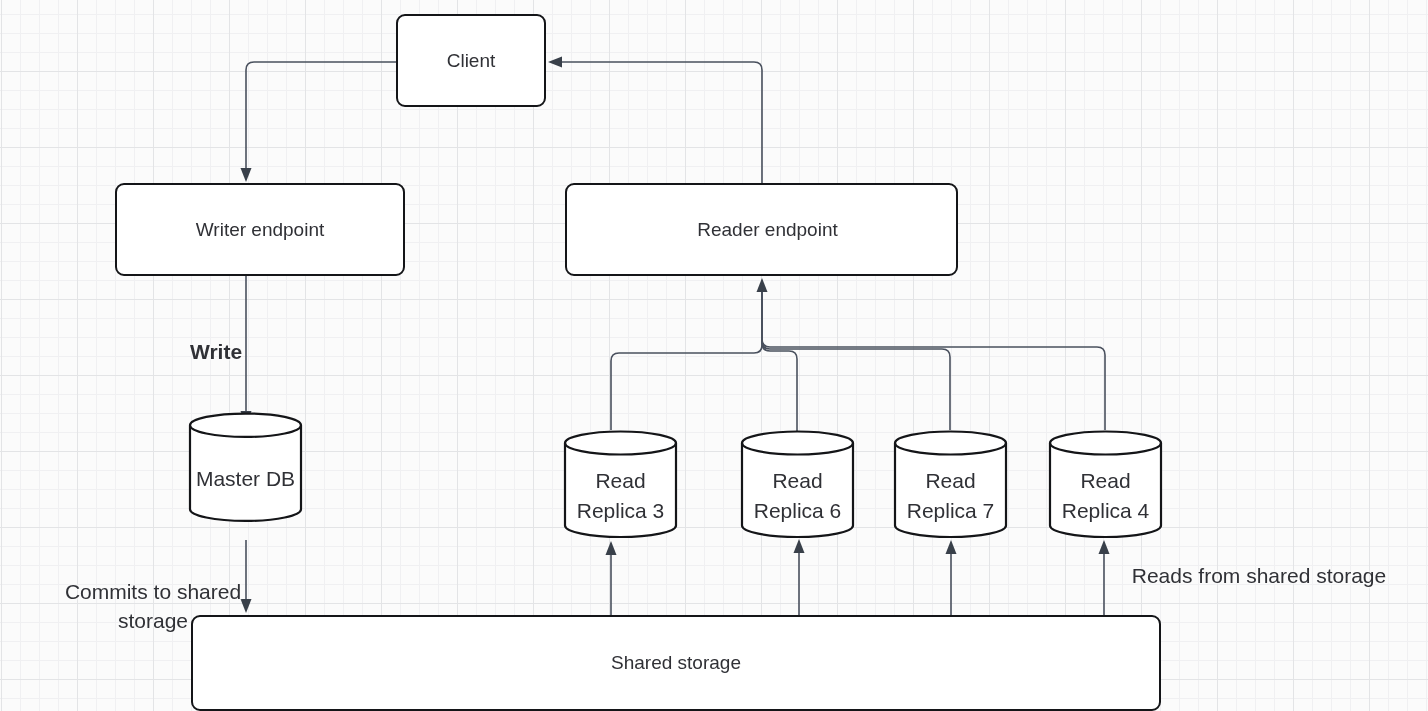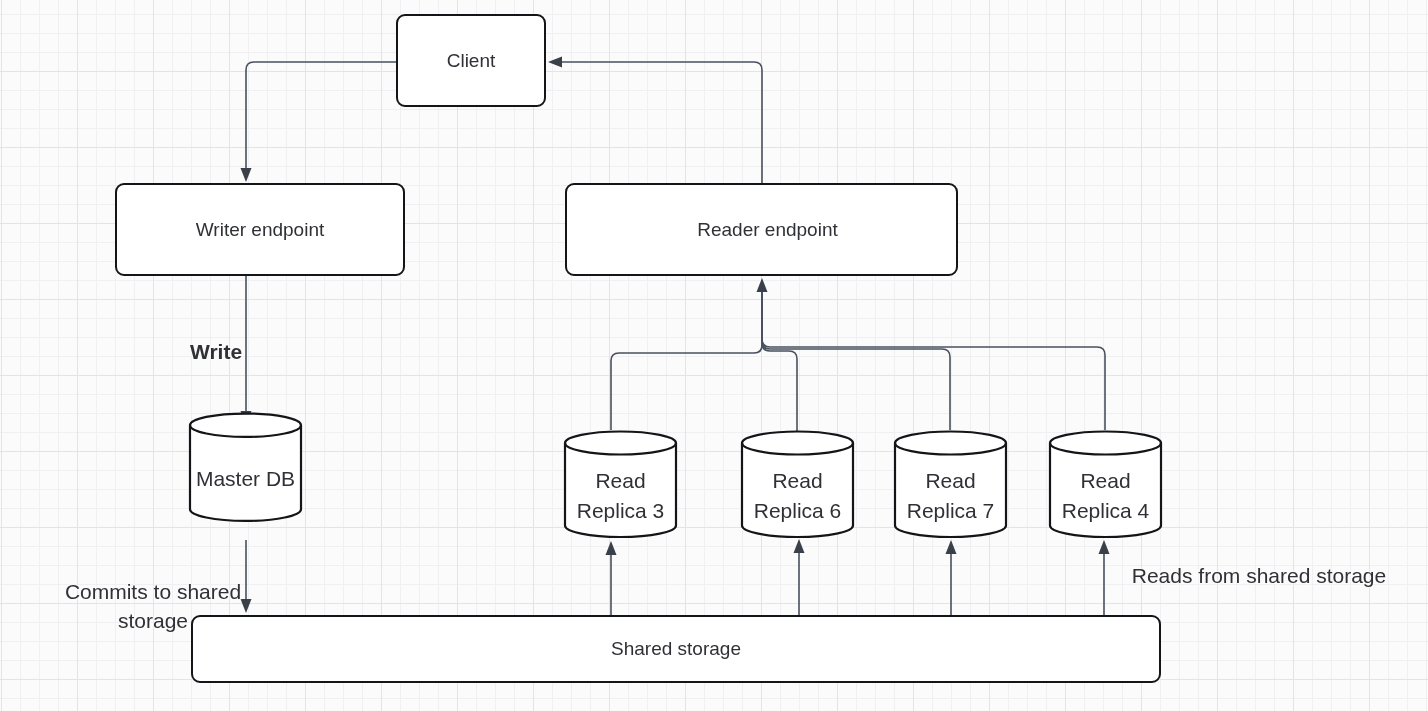--- a/index.html
+++ b/index.html
@@ -86,21 +86,21 @@
   </div>
 
   <div class="node" style="left:115px; top:183px; width:290px; height:93px;">
     <span>Writer endpoint</span>
   </div>
 
   <div class="node" style="left:565px; top:183px; width:393px; height:93px;padding-left:12px;">
     <span>Reader endpoint</span>
   </div>
 
-  <div class="node" style="left:191px; top:615px; width:970px; height:68px;">
+  <div class="node" style="left:191px; top:615px; width:970px; height:96px;">
     <span>Shared storage</span>
   </div>
 
   <div class="cyl" style="left:188px; top:412px; height:112px;">
     <svg width="115" height="112" viewBox="0 0 115 110" preserveAspectRatio="none">
       <path class="cyl-shape" d="M2,13 A55.5,11.5 0 0 1 113,13 L113,95.5 A55.5,11.5 0 0 1 2,95.5 Z" stroke="#141518"></path>
       <path class="cyl-rim" d="M2,13 A55.5,11.5 0 0 0 113,13" stroke="#141518"></path>
     </svg>
     <div class="cyl-label">
       <span>Master DB</span>

